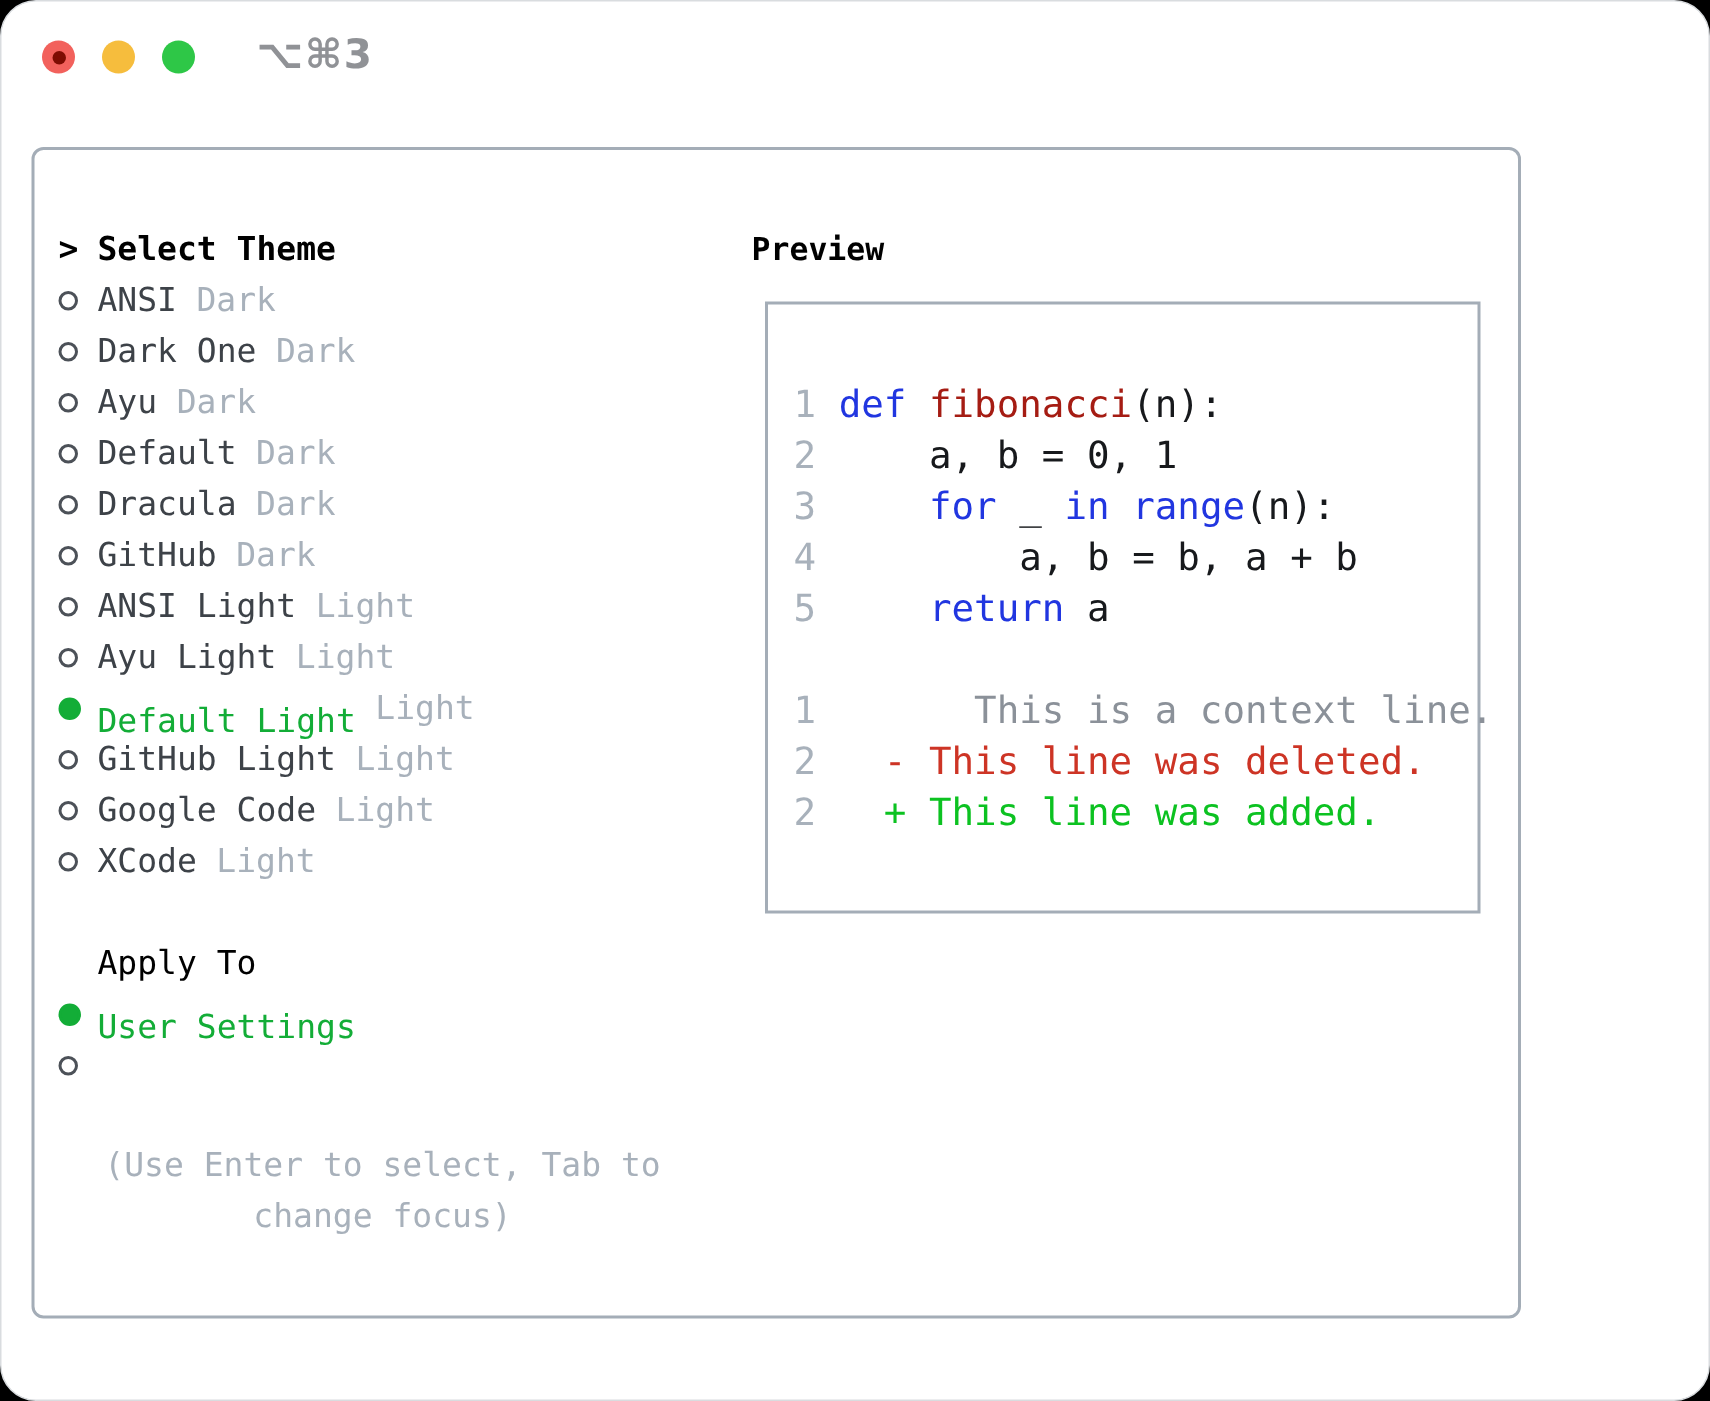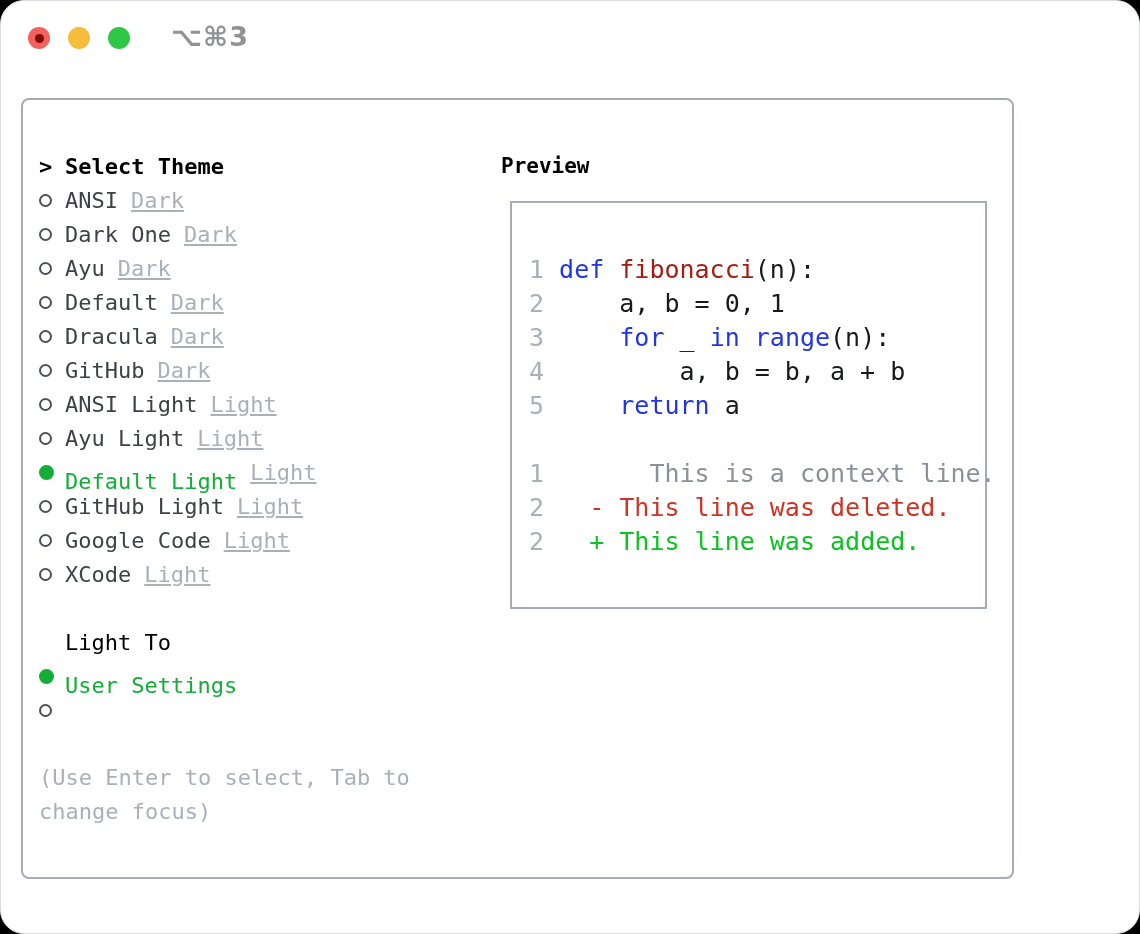--- a/index.html
+++ b/index.html
@@ -43,24 +43,24 @@
   .prompt-char { font-weight: bold; color: var(--heading); font-size: 22px; }
   .header-label { font-weight: bold; color: var(--heading); }
   .subheader { color: var(--heading); }
   .circle {
     width: 13px; height: 13px; border-radius: 50%;
     border: 2px solid var(--outline); background: transparent;
   }
   .circle.selected { border-color: var(--accent); background: var(--accent); width: 15px; height: 15px; }
   .t-name { color: var(--dark); }
   .t-name.selected { color: var(--accent); margin-top: 18px; }
-  .t-variant { color: var(--muted); margin-left: 13px; text-decoration: underline; }
+  .t-variant { color: var(--muted); margin-left: 13px; }
   .help {
     margin-top: 0; width: 432px; margin-left: 0;
-    color: var(--muted); font-size: 22px; line-height: 34px;
+    color: var(--muted); font-size: 22px; line-height: 34px; text-align: center;
   }
   
   .preview-title {
     position: absolute; left: 478px; top: 49px; height: 34px;
     display: flex; align-items: center;
     font-size: 21px; font-weight: bold; color: var(--heading);
   }
   .preview-box {
     position: absolute; left: 487px; top: 101px; width: 477px; height: 408px;
     border: 2px solid var(--border); background: #fff;
@@ -193,21 +193,21 @@
     </span>
     <span class="t-name">XCode</span>
     <span class="t-variant">Light</span>
   </div>
 </div>
 
       <div class="row blank"></div>
 
       <div class="row">
         <span class="bullet"></span>
-        <span class="subheader">Light To</span>
+        <span class="subheader">Apply To</span>
       </div>
 
       <div id="apply-list">
   <div class="row option">
     <span class="bullet">
       <span class="circle selected"></span>
     </span>
     <span class="t-name selected">User Settings</span>
     
   </div>

